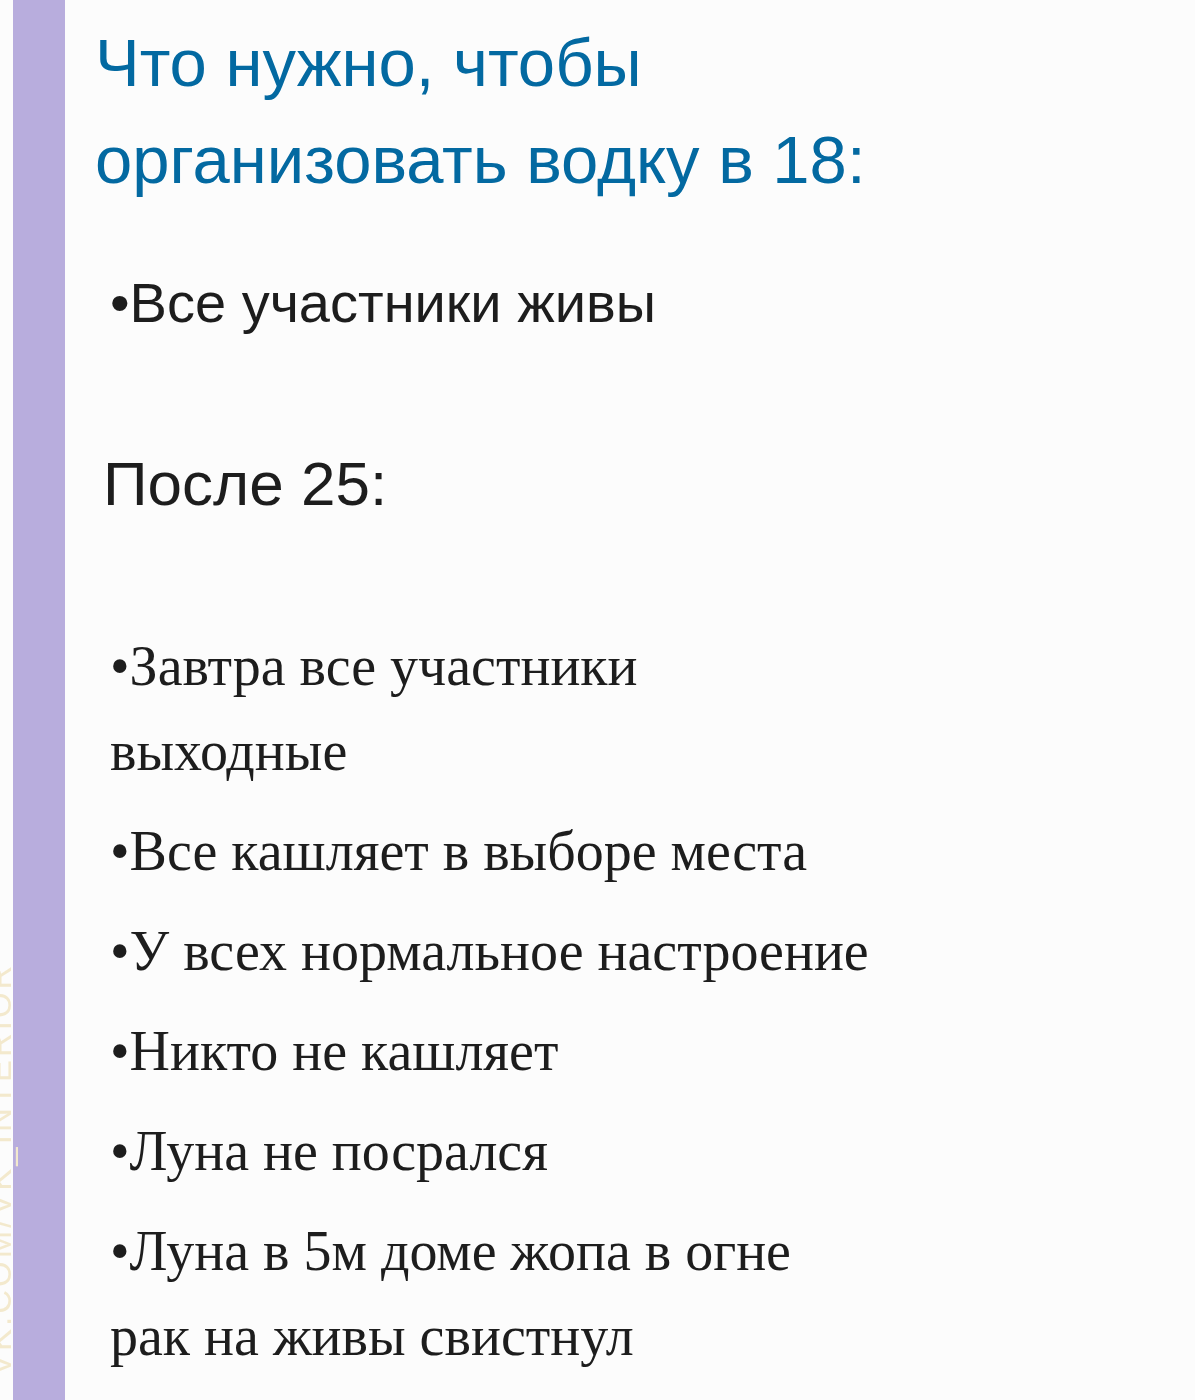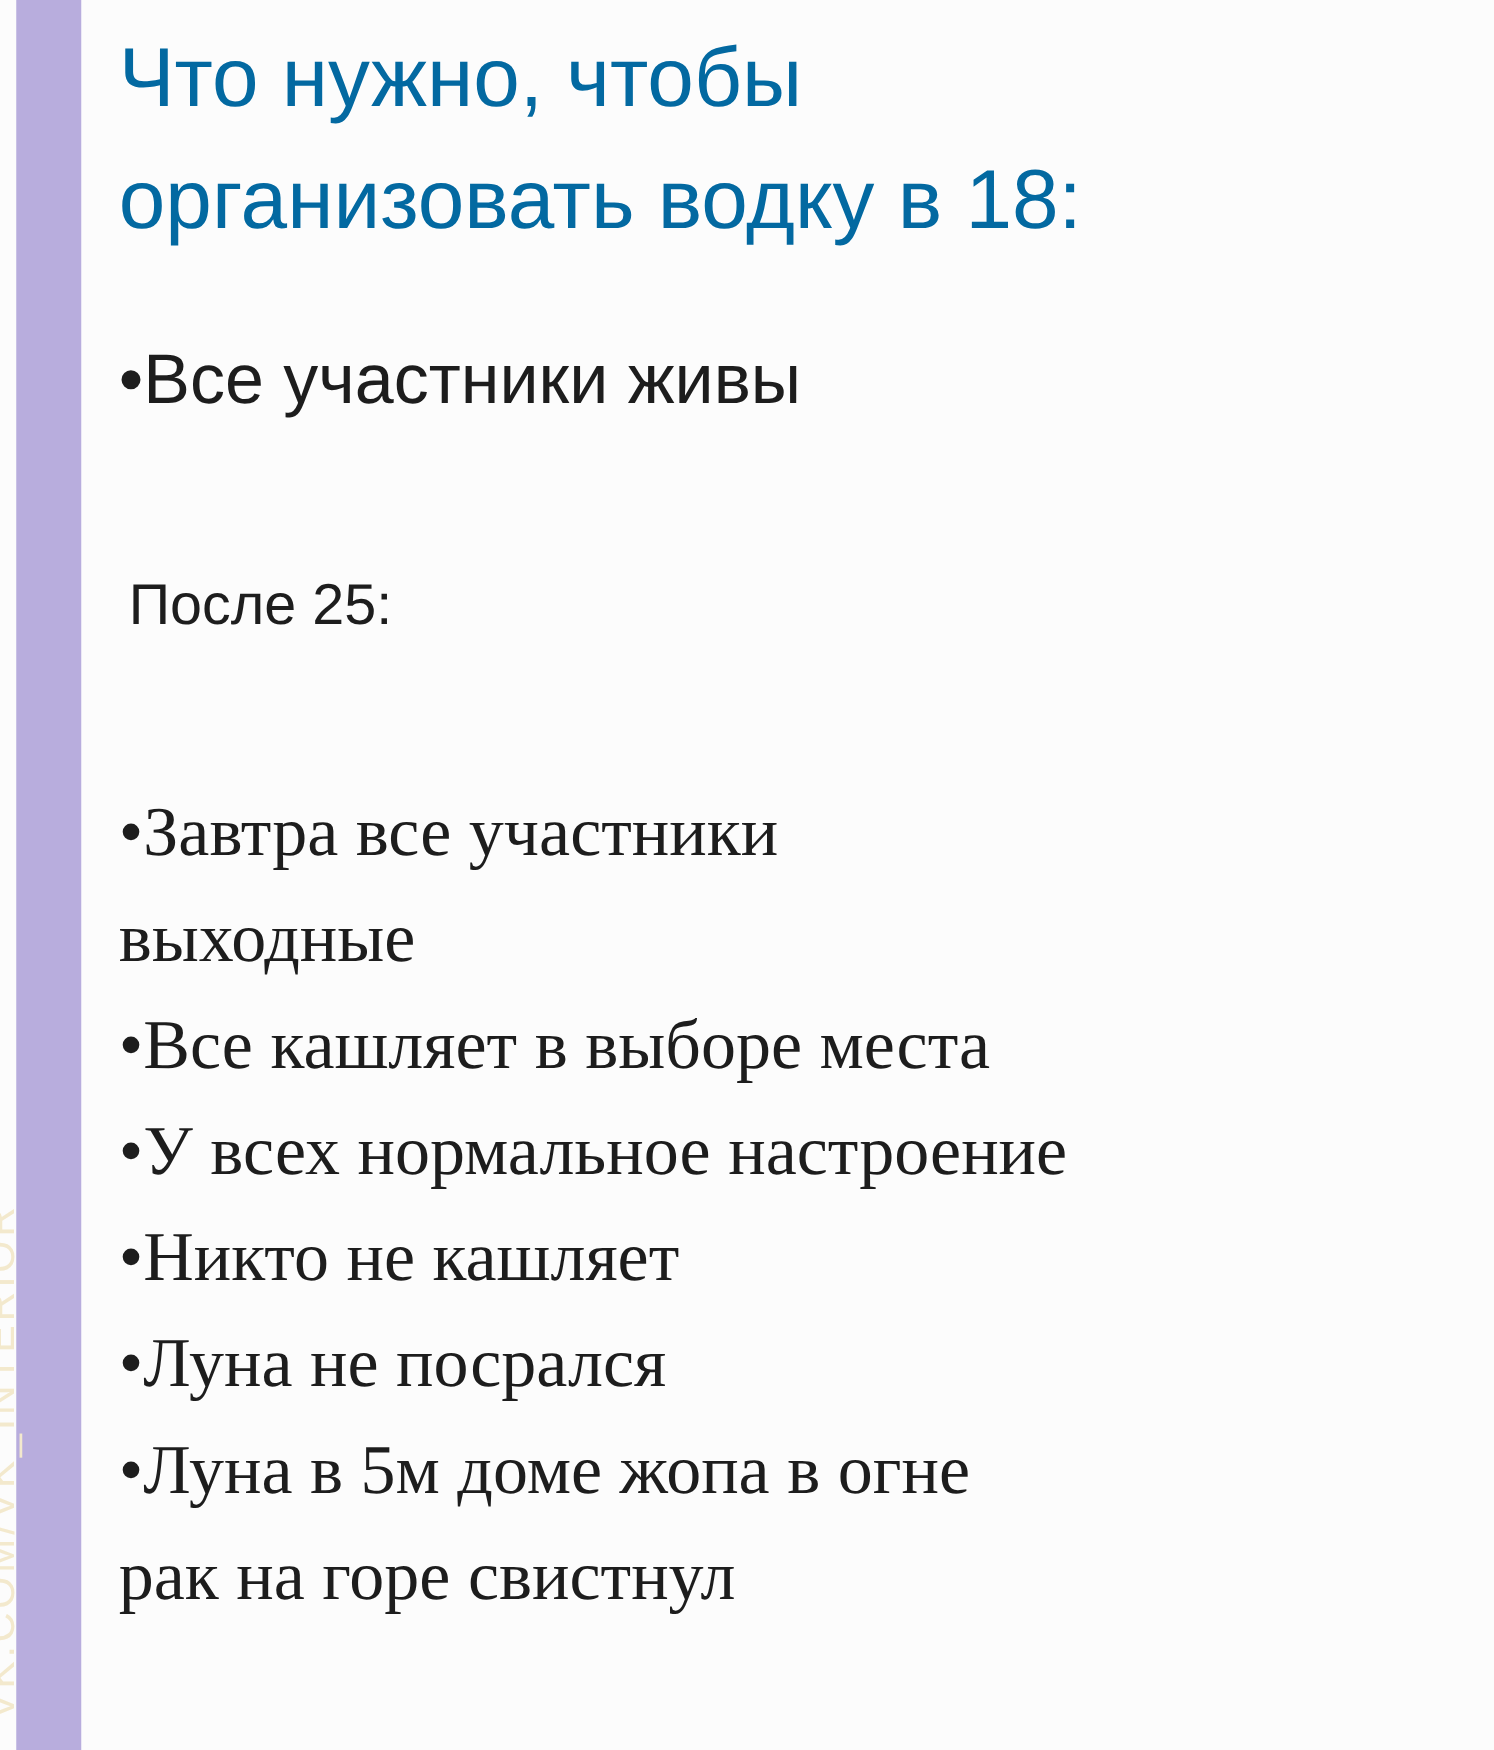--- a/index.html
+++ b/index.html
@@ -45,29 +45,29 @@
     margin: 14px 0 0 0;
     font-size: 67px;
     line-height: 97px;
     font-weight: 400;
     color: #0369a1;
   }
   .line { display: block; }
   .list { margin: 0; }
   .list-18 { margin-top: 52px; }
   .item {
-    margin: 0;
+    margin: 15px;
     font-size: 56px;
     line-height: 85px;
     font-weight: 400;
   }
   .subtitle {
     margin: 90px 0 0 0;
     padding-left: 8px;
-    font-size: 46px;
+    font-size: 62px;
     line-height: 97px;
     font-weight: 400;
   }
   .list-25 { margin-top: 92px; font-family: Liberation Serif, serif; }
 </style>
 </head>
 <body>
 
 <div class="side-bar">
   <span class="wm-text">VK.COM/VK_INTERIOR</span>
@@ -98,17 +98,17 @@
       <span class="line">•У всех нормальное настроение</span>
     </p>
     <p class="item">
       <span class="line">•Никто не кашляет</span>
     </p>
     <p class="item">
       <span class="line">•Луна не посрался</span>
     </p>
     <p class="item">
       <span class="line">•Луна в 5м доме жопа в огне</span>
-      <span class="line">рак на горе свистнул</span>
+      <span class="line">рак на живы свистнул</span>
     </p>
   </div>
 
 </div>
 
 </body></html>

